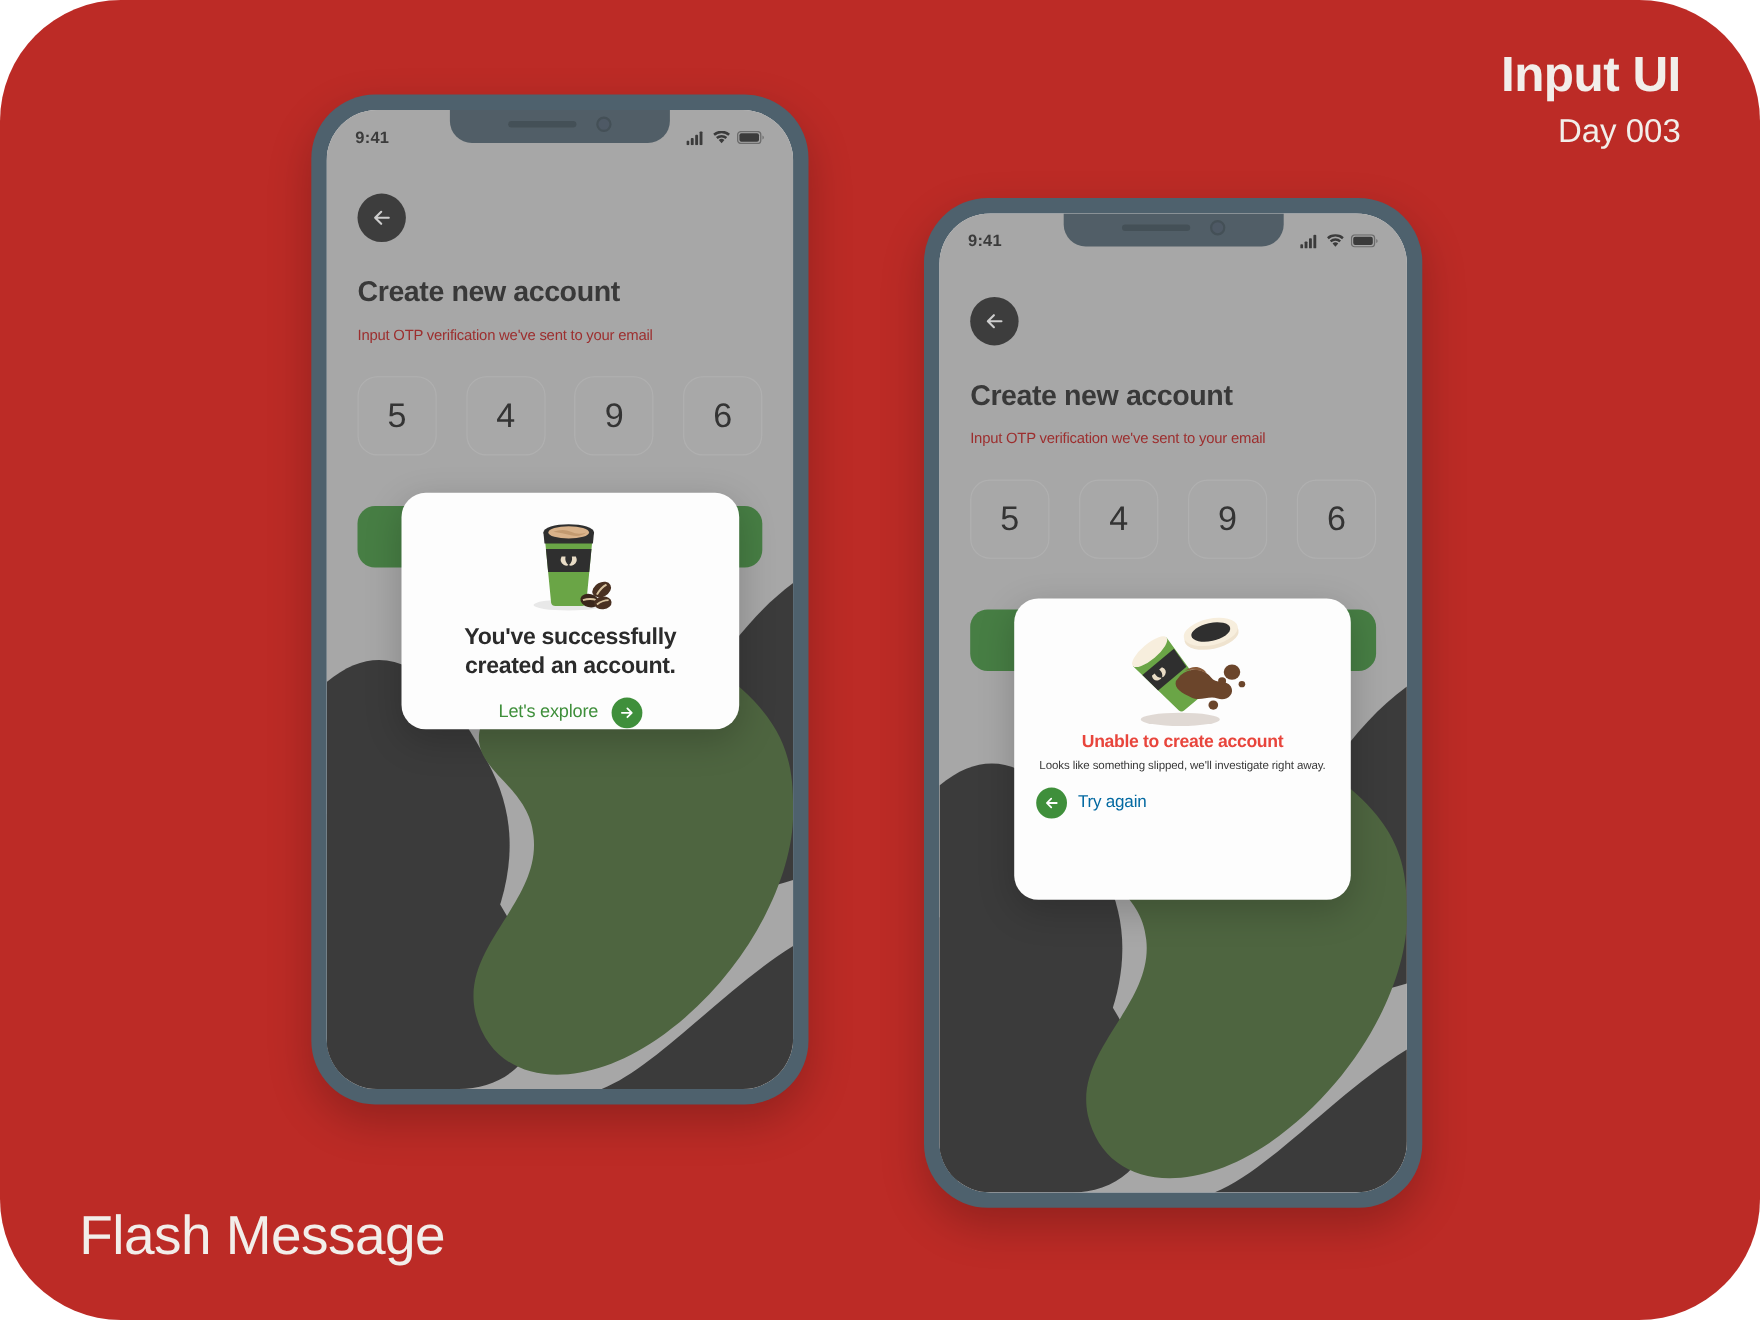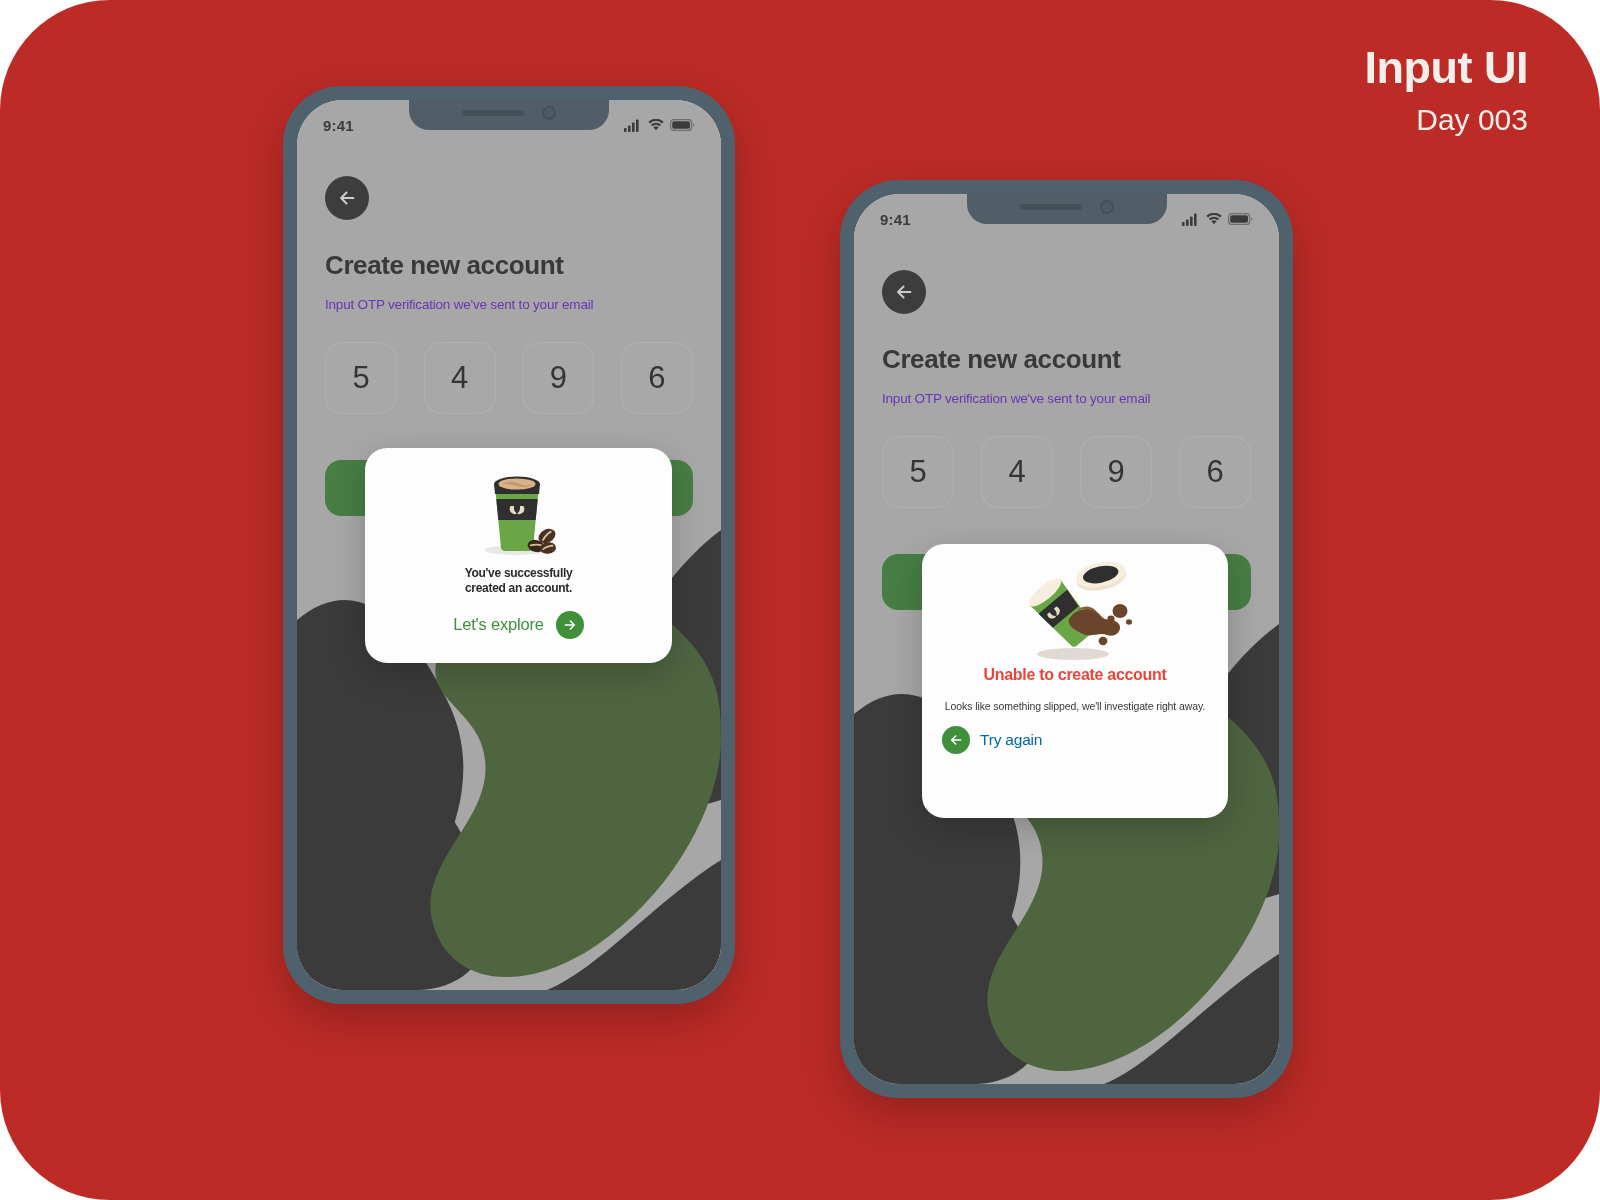--- a/index.html
+++ b/index.html
@@ -151,21 +151,21 @@
     font-size: 26px;
     font-weight: 700;
     color: #2c2c2c;
     letter-spacing: -0.4px;
   }
   .page-sub {
     position: absolute;
     left: 28px; top: 197px;
     font-size: 13.5px;
     font-weight: 400;
-    color: #6d28d9;
+    color: #b91c1c;
     letter-spacing: -0.2px;
   }
   .otp-row {
     position: absolute;
     left: 28px; right: 28px; top: 242px;
     display: flex;
     justify-content: space-between;
   }
   .otp-box {
     width: 72px; height: 72px;
@@ -204,21 +204,21 @@
     left: 68px; top: 350px;
     width: 306px; height: 274px;
     padding: 12px 20px 14px 20px;
   }
 
   .illu { display: flex; justify-content: center; }
 
   .success-msg {
     margin-top: 4px;
     text-align: center;
-    font-size: 12px;
+    font-size: 21px;
     font-weight: 600;
     color: #2b2b2b;
     line-height: 1.28;
     letter-spacing: -0.3px;
   }
   .success-action {
     margin-top: 14px;
     display: flex;
     align-items: center;
     justify-content: center;
@@ -245,21 +245,21 @@
     font-weight: 700;
     color: #e8453c;
     letter-spacing: -0.3px;
     margin-top: 2px;
   }
   .error-sub {
     text-align: center;
     font-size: 10.5px;
     font-weight: 400;
     color: #3a3a3a;
-    margin-top: 16px;
+    margin-top: 6px;
     letter-spacing: -0.1px;
   }
   .error-action {
     margin-top: 14px;
     display: flex;
     align-items: center;
     gap: 10px;
     cursor: pointer;
   }
   .error-action .label {
@@ -281,20 +281,21 @@
 <body>
 
 <div class="canvas">
   <div class="bg-card">
 
     <div class="daily-ui-block">
       <div class="daily-ui-title">Input UI</div>
       <div class="daily-ui-day">Day 003</div>
     </div>
 
+    <div class="flash-label">Flash Message</div>
 
     <div class="phone p1">
       <div class="screen">
 
         <div class="art">
           <svg viewBox="0 0 424 890" preserveAspectRatio="none">
             <rect x="0" y="0" width="424" height="890" fill="#c9c9c9"></rect>
             <path d="M0 520 C 60 470, 110 520, 150 600 C 190 680, 150 760, 100 830 L 0 890 Z" fill="#2f2f2f"></path>
             <path d="M424 430 C 370 470, 330 540, 300 600 C 270 660, 300 740, 424 700 Z" fill="#2f2f2f"></path>
             <path d="M0 640 C 70 610, 150 680, 185 780 C 210 850, 170 890, 120 890 L 0 890 Z" fill="#2f2f2f"></path>

